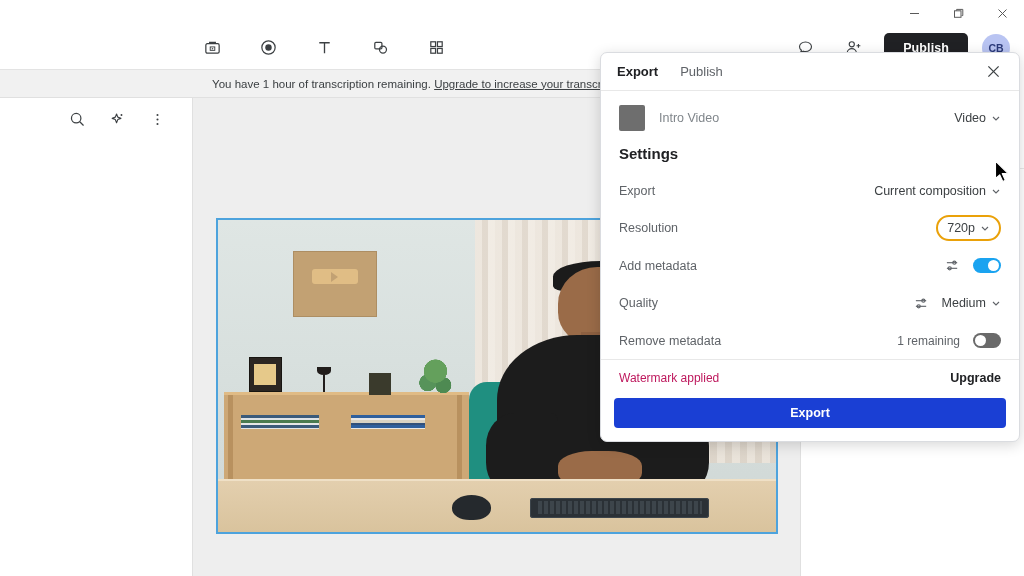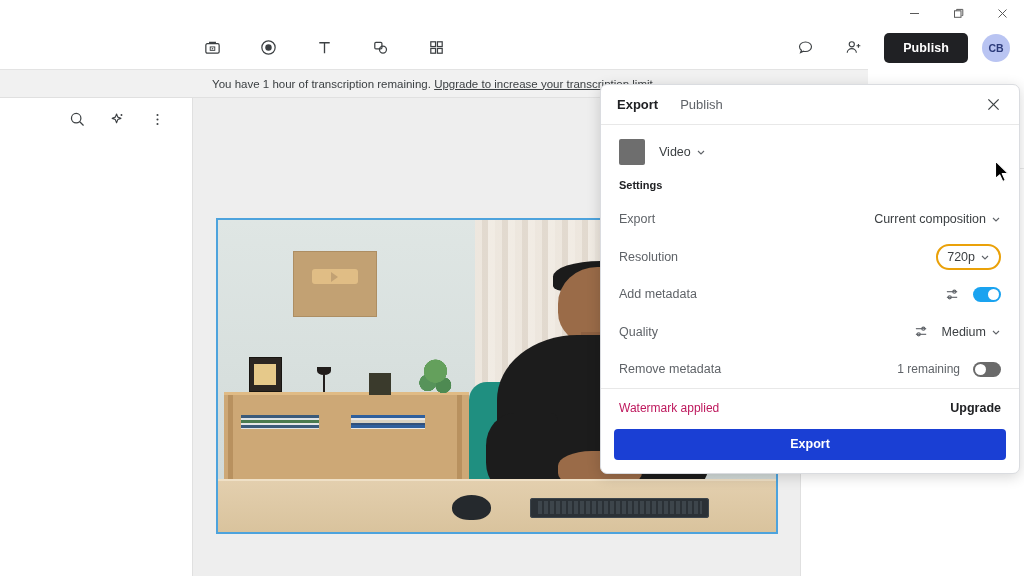--- a/index.html
+++ b/index.html
@@ -148,41 +148,41 @@
     display: flex; align-items: center; justify-content: space-between;
     padding: 0 17px; height: 35px;
   }
   .rp-title { font-size: 12.5px; font-weight: 700; color: #202124; }
   .rp-label { font-size: 12.5px; color: #3c4043; }
   .rp-icons { display: flex; gap: 13px; align-items: center; color: #5f6368; }
   .plus { font-size: 18px; color: #3c4043; line-height: 1; }
 
   
   .dialog {
-    position: absolute; top: 84px; left: 600px; width: 420px; height: 390px;
+    position: absolute; top: 52px; left: 600px; width: 420px; height: 390px;
     background: #ffffff; border: 1px solid #dadce0; border-radius: 7px;
     box-shadow: 0 3px 14px rgba(0,0,0,.16);
     display: flex; flex-direction: column;
   }
   .dlg-head {
     height: 42px; display: flex; align-items: center; padding: 0 14px;
     border-bottom: 1px solid #e8e8e8; gap: 18px;
   }
   .dlg-tab { font-size: 13px; color: #5f6368; padding: 4px 2px; }
   .dlg-tab.active { color: #202124; font-weight: 700; }
   .dlg-close { margin-left: auto; color: #3c4043; font-size: 15px;
                width: 24px; height: 24px; display:flex; align-items:center; justify-content:center; }
 
   .dlg-body { flex: 1; padding: 4px 0 0 0; }
   .file-row { display: flex; align-items: center; padding: 10px 18px 8px 18px; gap: 14px; }
   .file-thumb { width: 26px; height: 26px; background: #6e6e6e; border-radius: 2px; }
   .file-name { font-size: 12.5px; color: #80868b; flex: 1; }
   .file-kind { font-size: 12.5px; color: #3c4043; display: flex; align-items: center; gap: 5px; }
 
-  .settings-head { font-size: 11px; font-weight: 700; color: #202124; padding: 6px 18px 10px 18px; }
+  .settings-head { font-size: 15px; font-weight: 700; color: #202124; padding: 6px 18px 10px 18px; }
 
   .srow {
     display: flex; align-items: center; justify-content: space-between;
     padding: 0 18px; height: 37.5px;
   }
   .srow-label { font-size: 12.5px; color: #5f6368; }
   .srow-right { display: flex; align-items: center; gap: 13px; }
   .sel { font-size: 12.5px; color: #3c4043; display: flex; align-items: center; gap: 5px; }
   .sel.boxed {
     border: 2px solid #eaa109; border-radius: 13px; padding: 4px 9px;
@@ -392,20 +392,21 @@
         <svg width="13" height="13" viewBox="0 0 14 14">
             <line x1="1.5" y1="1.5" x2="12.5" y2="12.5" stroke="#3c4043" stroke-width="1.3"></line>
             <line x1="12.5" y1="1.5" x2="1.5" y2="12.5" stroke="#3c4043" stroke-width="1.3"></line>
           </svg>
       </span>
     </div>
 
     <div class="dlg-body">
       <div class="file-row">
         <span class="file-thumb"></span>
+        <span class="file-name">Intro Video</span>
         <span class="file-kind">
           <span>Video</span>
           <svg width="10" height="10" viewBox="0 0 10 10">
               <path d="M2 4l3 3 3-3" fill="none" stroke="#5f6368" stroke-width="1.1"></path>
             </svg>
         </span>
       </div>
 
       <div class="settings-head">Settings</div>
 

